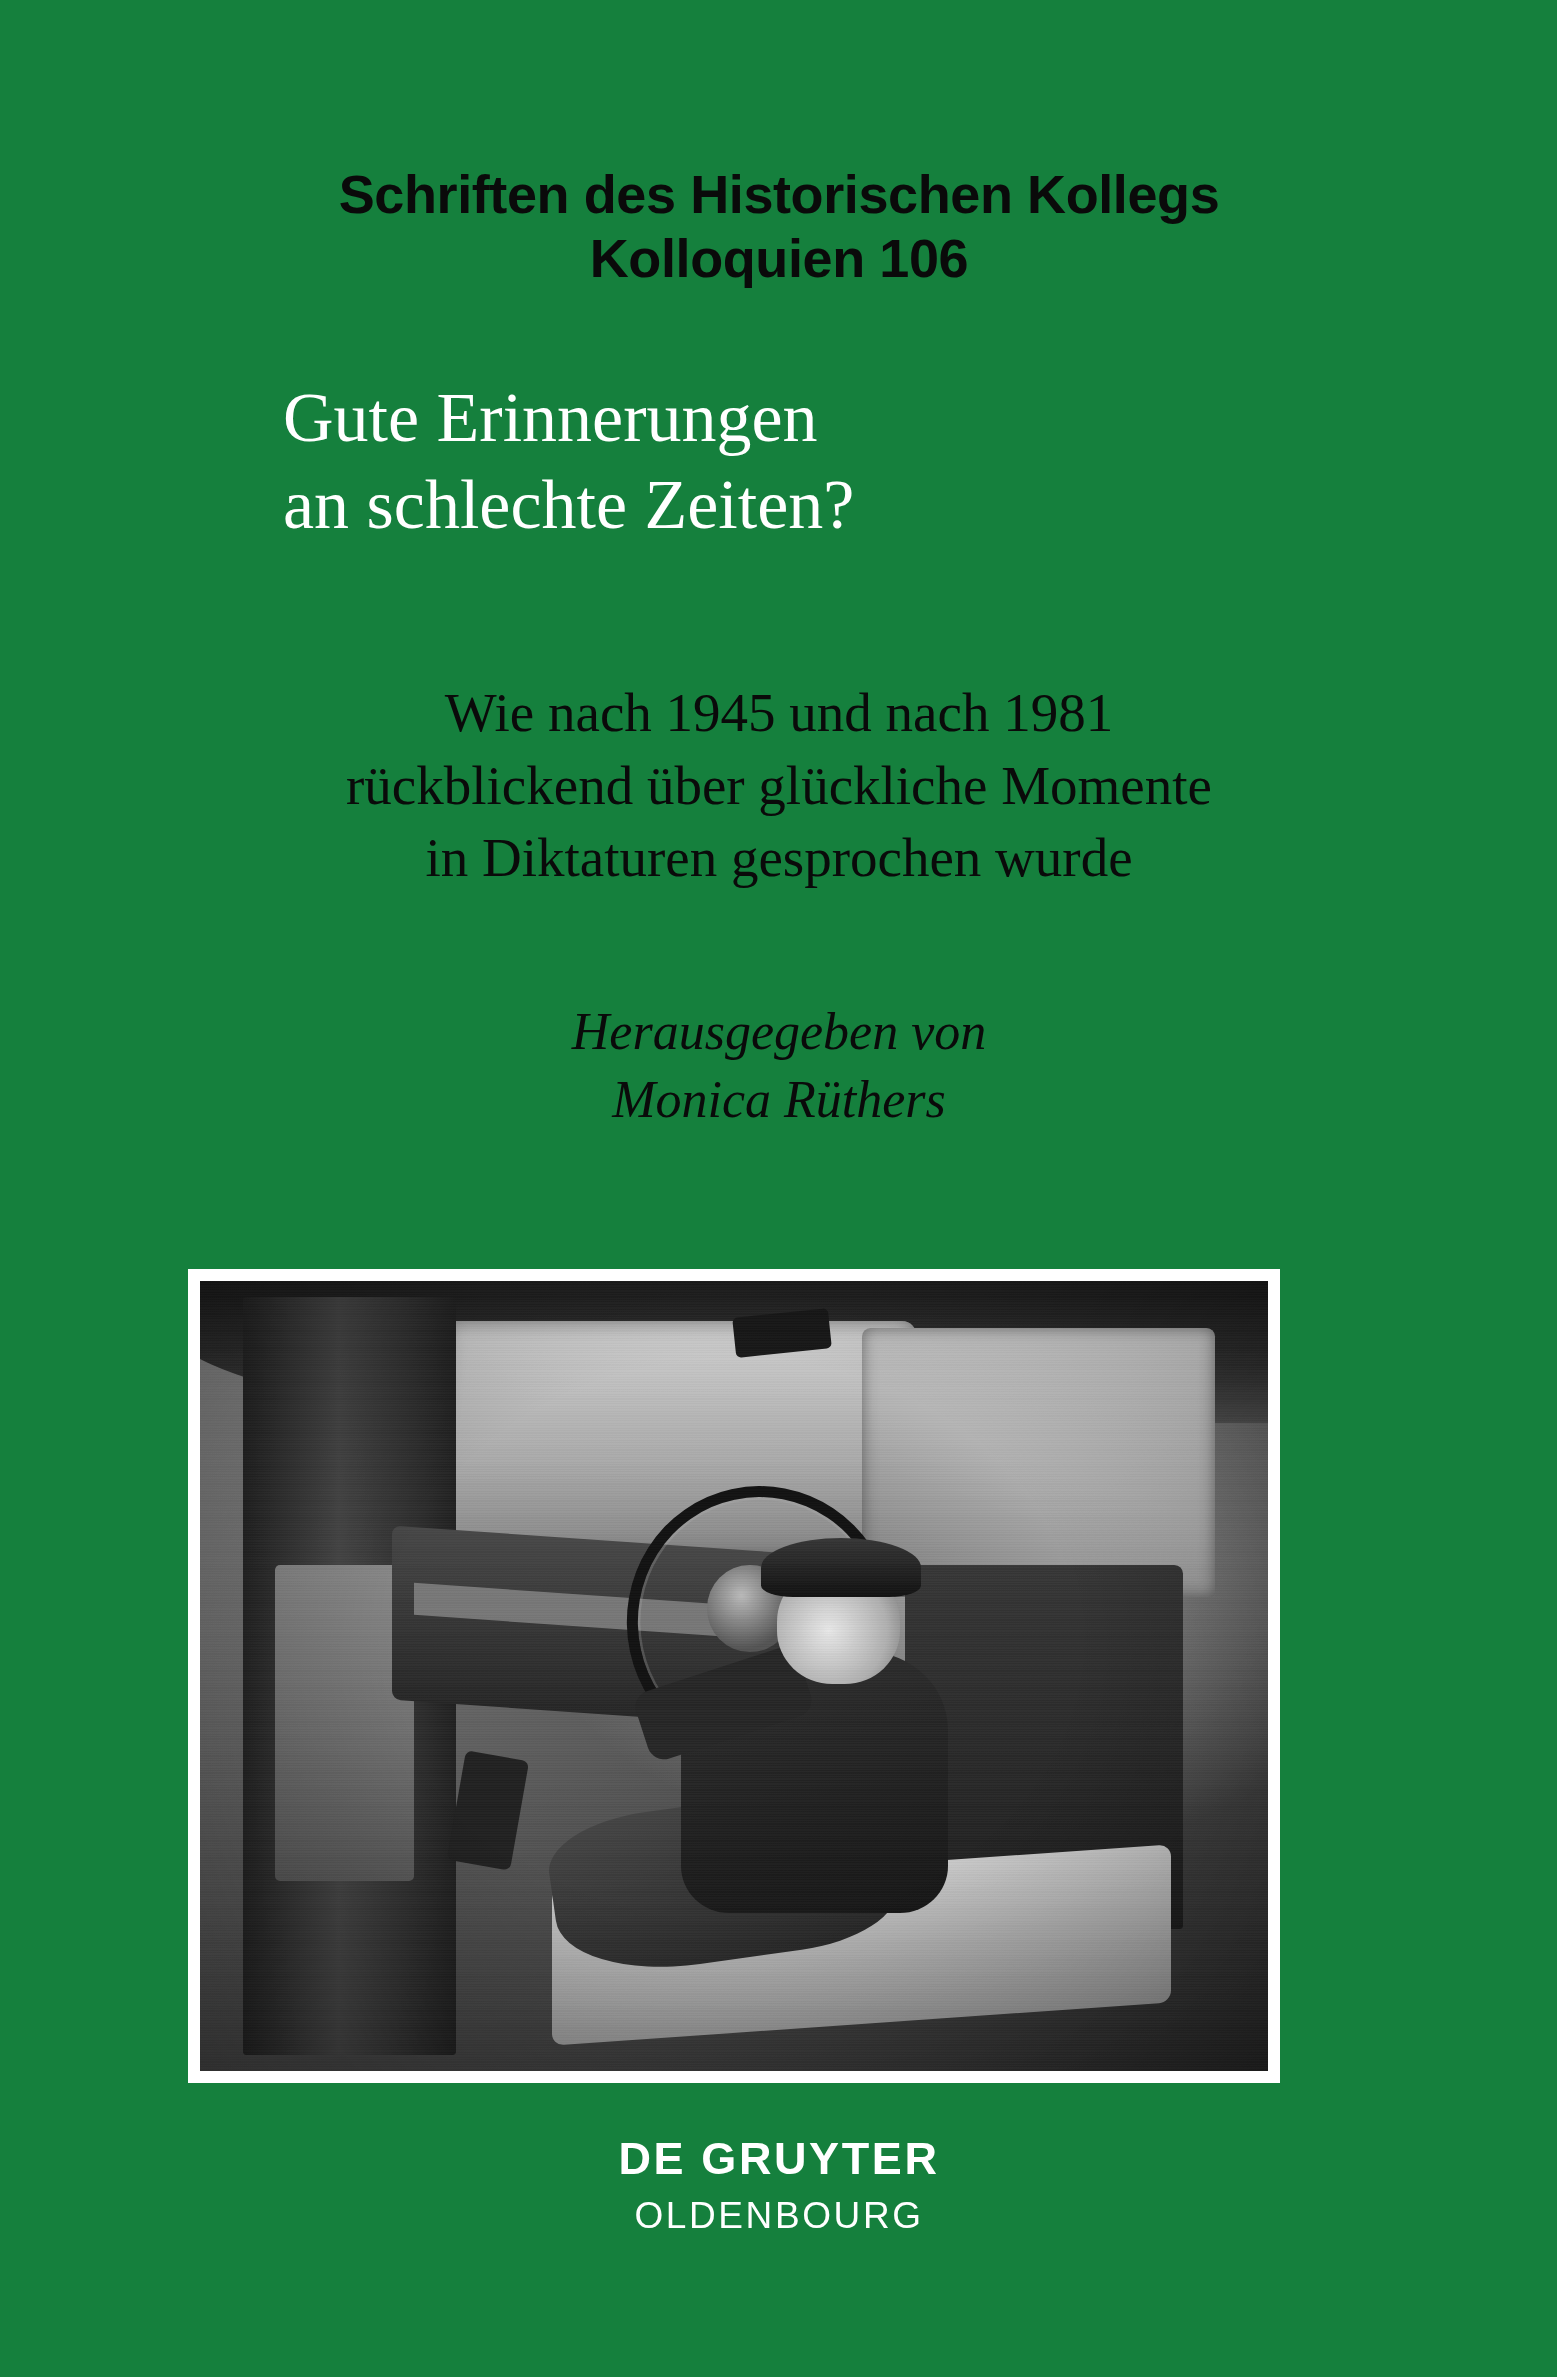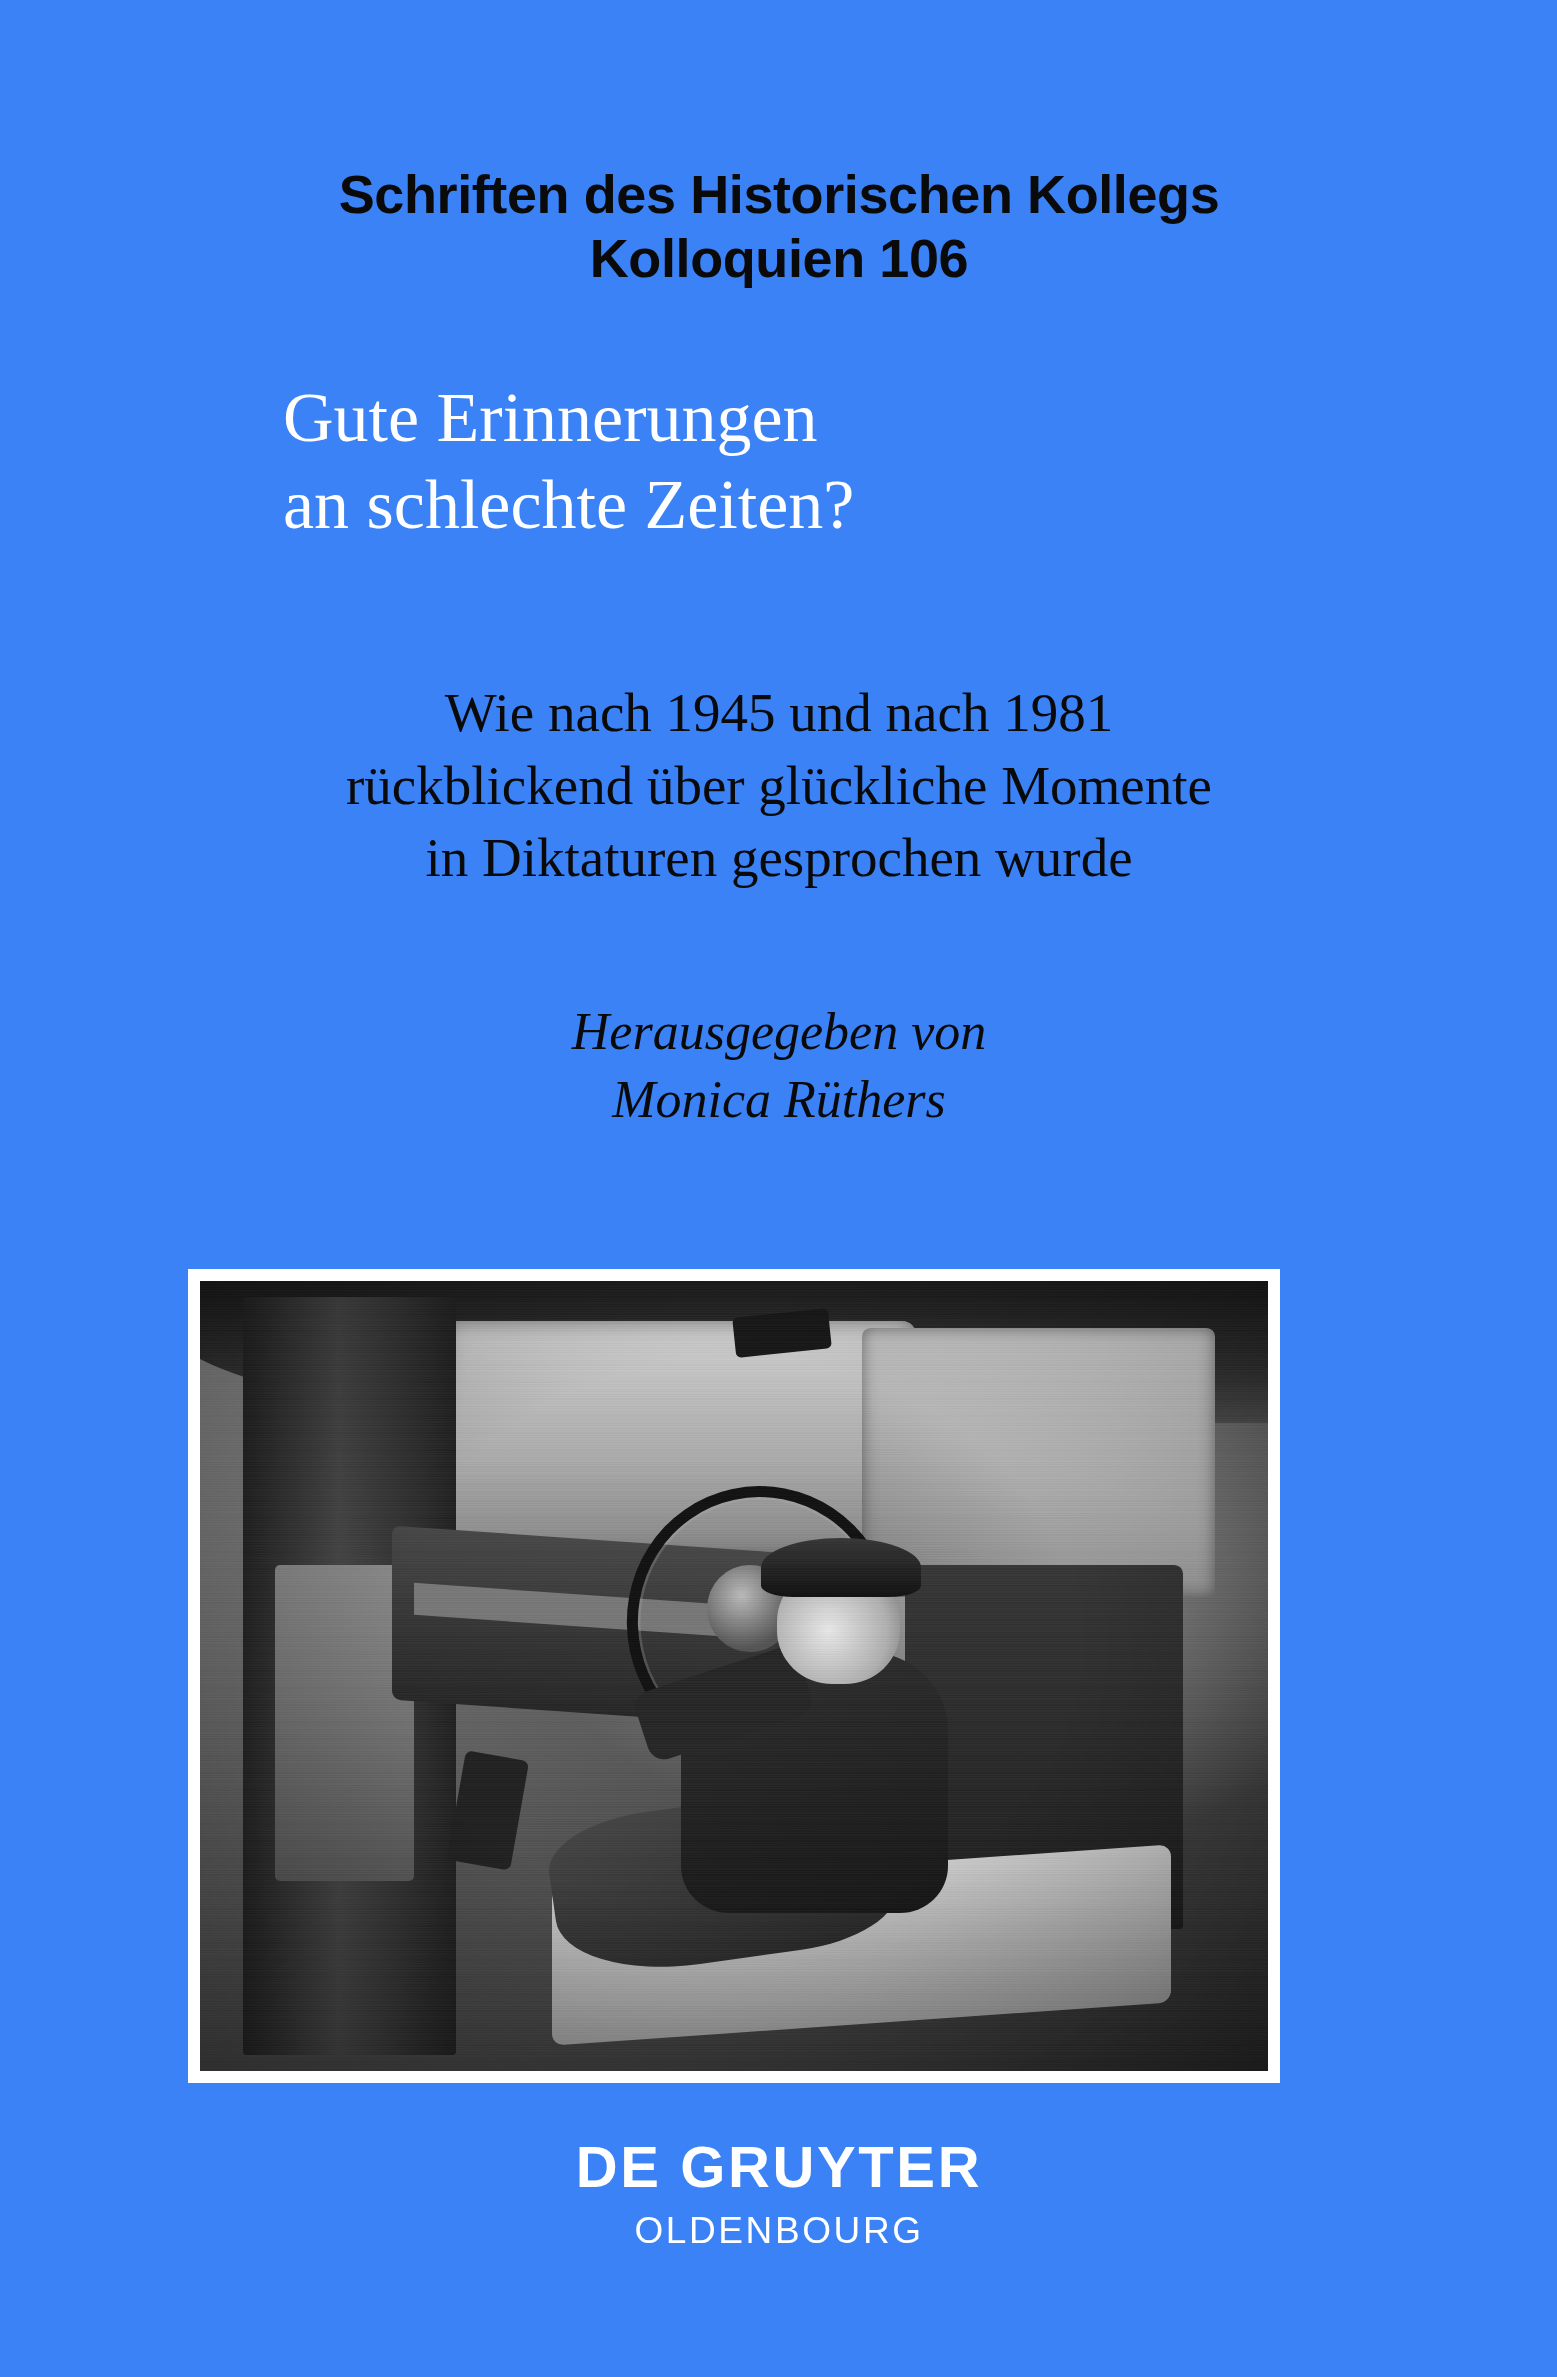--- a/index.html
+++ b/index.html
@@ -10,21 +10,21 @@
     width: 1558px;
     height: 2377px;
     background: #1479b8;
     font-family: "Liberation Serif", serif;
     overflow: hidden;
   }
   .cover {
     position: relative;
     width: 1558px;
     height: 2377px;
-    background: #3b82f6;
+    background: #15803d;
     box-sizing: border-box;
   }
 
   
   .series {
     position: absolute;
     left: 0;
     right: 0;
     top: 163px;
     text-align: center;
@@ -223,21 +223,21 @@
     left: 0;
     right: 0;
     top: 2133px;
     text-align: center;
     color: #ffffff;
   }
   .pub-main {
     display: block;
     font-family: "Liberation Sans", sans-serif;
     font-weight: bold;
-    font-size: 58px;
+    font-size: 45px;
     letter-spacing: 2.6px;
   }
   .pub-sub {
     display: block;
     margin-top: 10.3px;
     font-family: "Liberation Sans", sans-serif;
     font-size: 37px;
     letter-spacing: 2.6px;
   }
 </style>

